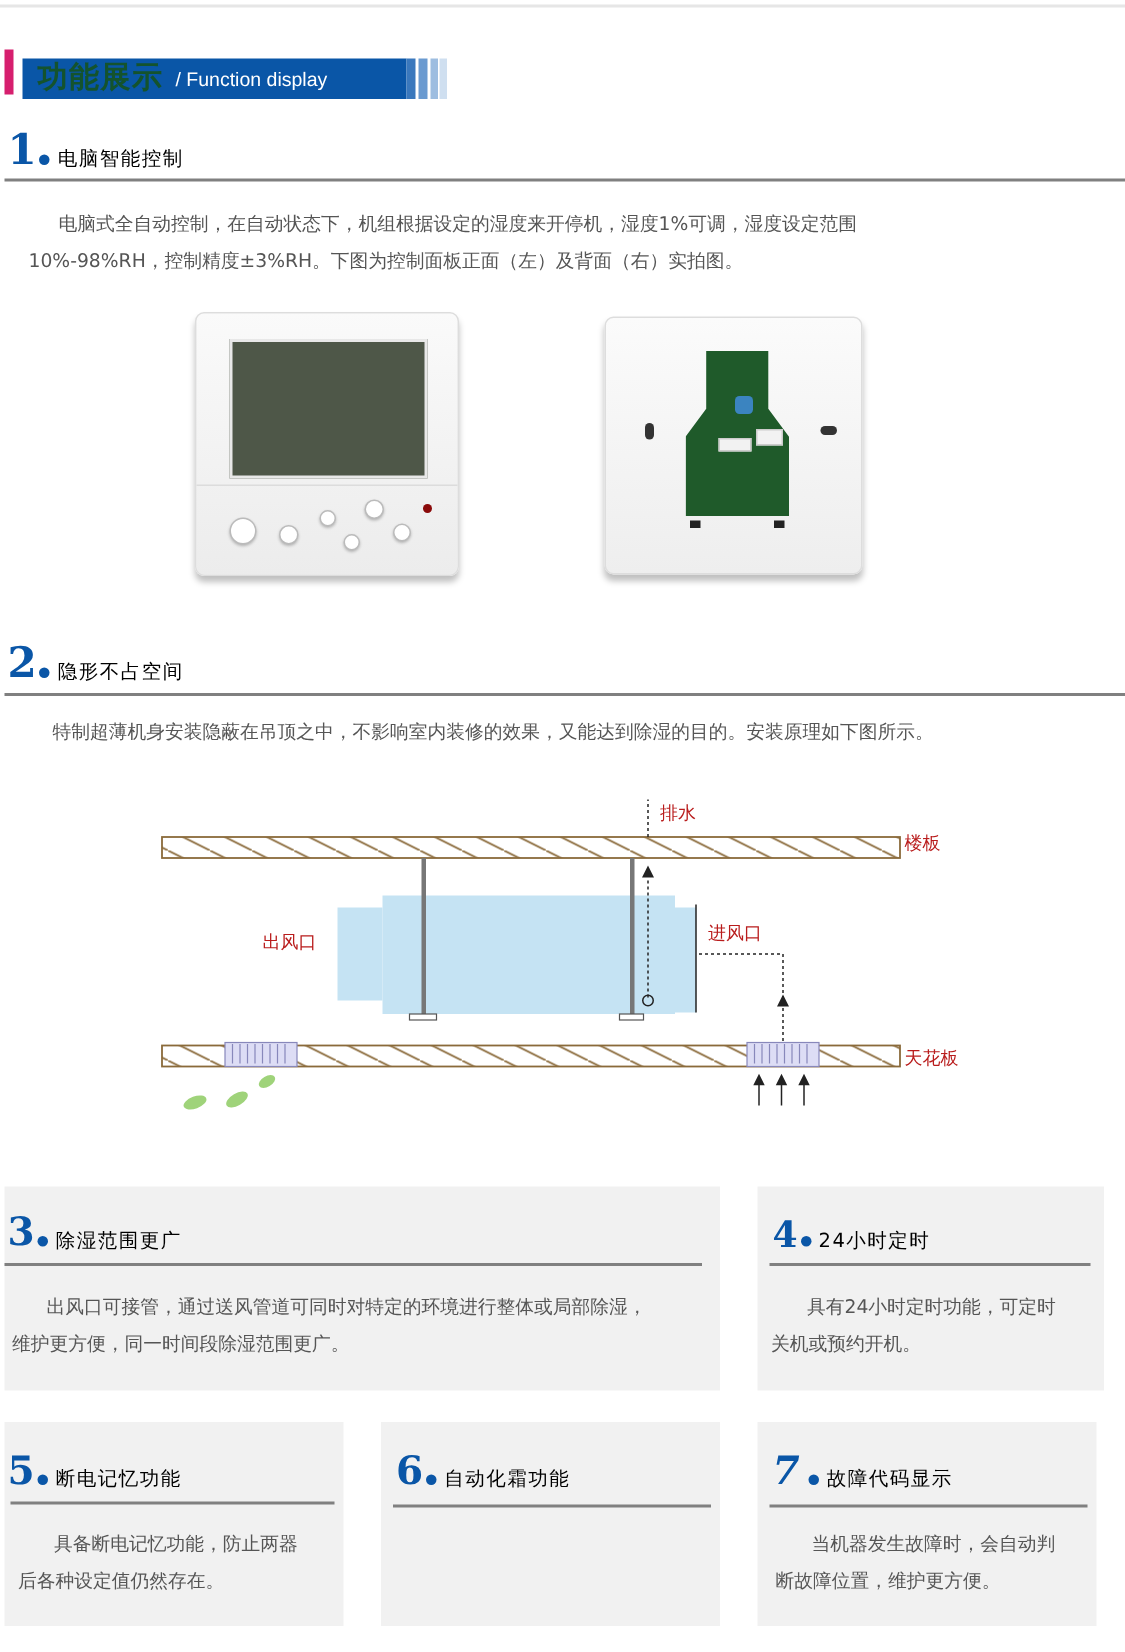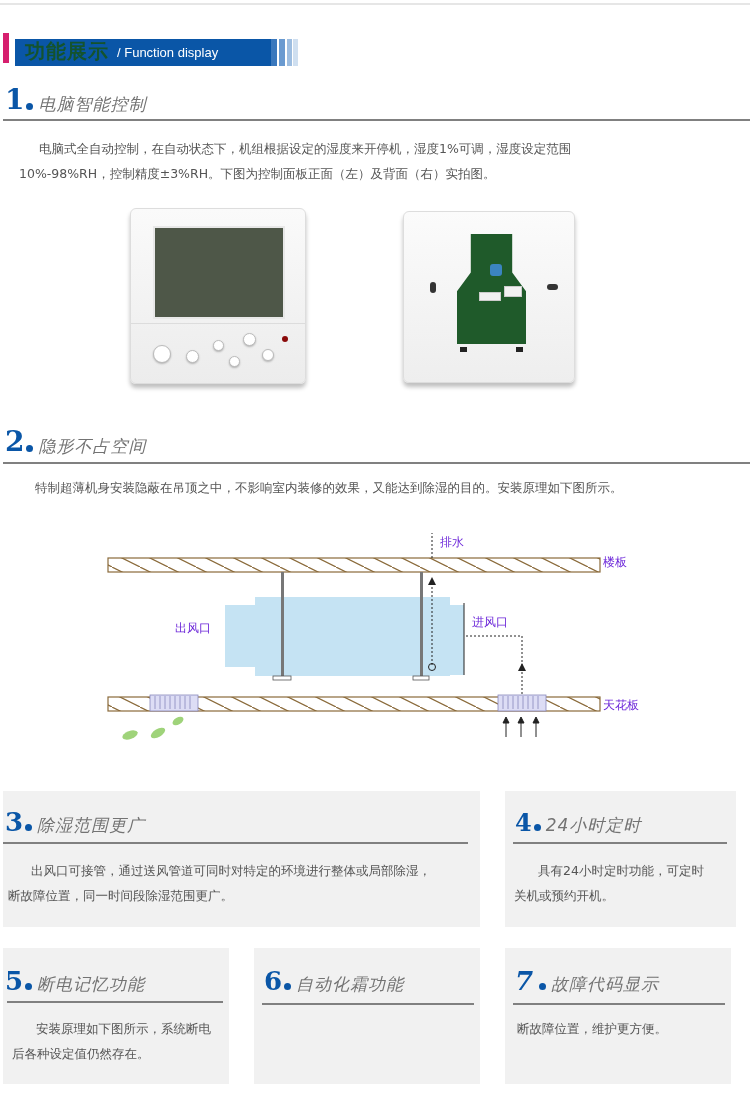--- a/index.html
+++ b/index.html
@@ -13,21 +13,21 @@
   .banner .pink { position: absolute; left: 0; top: 0; width: 6px; height: 30px; background: #d61f6e; }
   .banner .bar { position: absolute; left: 12px; top: 6px; height: 27px; width: 256px; background: #0a56a7; }
   .banner .fade { position: absolute; top: 6px; height: 27px; }
   .banner .title { position: absolute; left: 22px; top: 5px; color: #14532d; font-size: 20px; font-weight: bold; letter-spacing: 1px; white-space: nowrap; }
   .banner .sub { position: absolute; left: 114px; top: 12px; color: #fff; font-size: 13px; white-space: nowrap; font-family: "Liberation Sans", sans-serif; }
 
   
   .sec-head { position: absolute; display: flex; align-items: flex-end; color: #0a56a7; }
   .sec-num { font-family: "DejaVu Serif", "Liberation Serif", serif; font-weight: bold; color: #0a56a7; line-height: 1; }
   .sec-dot { width: 7px; height: 7px; border-radius: 50%; background: #0a56a7; margin: 0 5px 4px 2px; }
-  .sec-title { font-size: 17px; color: #737373; line-height: 1.1; letter-spacing: 1px; font-style: italic; }
+  .sec-title { font-size: 13px; color: #000000; line-height: 1.1; letter-spacing: 1px; }
   .rule { position: absolute; height: 2px; background: #808080; }
 
   .para { position: absolute; font-size: 12.5px; color: #555; line-height: 25px; }
 
   
   .panel { position: absolute; background: #f1f1f1; }
 
   
   .photo { position: absolute; }
   .front { left: 130px; top: 208px; width: 176px; height: 176px; background: linear-gradient(#fafafa, #ececec); border-radius: 6px; box-shadow: 0 4px 4px rgba(0,0,0,0.25); border: 1px solid #ddd; }
@@ -38,21 +38,21 @@
 
   .back { left: 403px; top: 211px; width: 172px; height: 172px; background: linear-gradient(#fbfbfb, #eeeeee); border-radius: 6px; box-shadow: 0 4px 4px rgba(0,0,0,0.25); border: 1px solid #ddd; }
   .back .pcb { position: absolute; left: 53px; top: 22px; width: 69px; height: 110px; background: #1f5a2a; clip-path: polygon(20% 0, 80% 0, 80% 35%, 100% 52%, 100% 100%, 0 100%, 0 52%, 20% 35%); }
   .back .conn { position: absolute; background: #f2f2f2; border: 1px solid #ccc; }
   .back .cap { position: absolute; left: 86px; top: 52px; width: 12px; height: 12px; border-radius: 3px; background: #3b84c0; }
   .back .hole { position: absolute; width: 8px; height: 6px; border-radius: 3px; background: #333; }
   .back .slot { position: absolute; width: 7px; height: 5px; background: #222; }
 
   
   .diagram { position: absolute; left: 0; top: 525px; width: 750px; height: 225px; }
-  .dlabel { position: absolute; font-size: 12px; color: #6d28d9; white-space: nowrap; }
+  .dlabel { position: absolute; font-size: 12px; color: #b91c1c; white-space: nowrap; }
 </style>
 </head>
 <body>
 
 <div class="top-rule"></div>
 
 <div class="banner">
   <div class="pink"></div>
   <div class="bar"></div>
   <div class="fade" style="left:268px;width:6px;background:#3a78bd;"></div>
@@ -182,21 +182,21 @@
 
 <div class="panel" style="left:3px;top:791px;width:477px;height:136px;">
   <div class="sec-head" style="left:2px;top:18px;position:absolute;">
     <span class="sec-num" style="font-size:26px;">3</span>
     <span class="sec-dot"></span>
     <span class="sec-title">除湿范围更广</span>
   </div>
   <div class="rule" style="left:0;top:51px;width:465px;"></div>
   <div class="para" style="left:5px;top:67px;width:465px;">
     <div style="text-indent:23px;">出风口可接管，通过送风管道可同时对特定的环境进行整体或局部除湿，</div>
-    <div>断故障位置，同一时间段除湿范围更广。</div>
+    <div>维护更方便，同一时间段除湿范围更广。</div>
   </div>
 </div>
 
 <div class="panel" style="left:505px;top:791px;width:231px;height:136px;">
   <div class="sec-head" style="left:10px;top:20px;position:absolute;">
     <span class="sec-num" style="font-size:24px;">4</span>
     <span class="sec-dot"></span>
     <span class="sec-title">24小时定时</span>
   </div>
   <div class="rule" style="left:8px;top:51px;width:214px;"></div>
@@ -207,21 +207,21 @@
 </div>
 
 <div class="panel" style="left:3px;top:948px;width:226px;height:136px;">
   <div class="sec-head" style="left:2px;top:20px;position:absolute;">
     <span class="sec-num" style="font-size:26px;">5</span>
     <span class="sec-dot"></span>
     <span class="sec-title">断电记忆功能</span>
   </div>
   <div class="rule" style="left:4px;top:53px;width:216px;"></div>
   <div class="para" style="left:9px;top:68px;width:215px;">
-    <div style="text-indent:24px;">安装原理如下图所示，系统断电</div>
+    <div style="text-indent:24px;">具备断电记忆功能，防止两器</div>
     <div>后各种设定值仍然存在。</div>
   </div>
 </div>
 
 <div class="panel" style="left:254px;top:948px;width:226px;height:136px;">
   <div class="sec-head" style="left:10px;top:20px;position:absolute;">
     <span class="sec-num" style="font-size:26px;">6</span>
     <span class="sec-dot"></span>
     <span class="sec-title">自动化霜功能</span>
   </div>
@@ -231,15 +231,16 @@
 </div>
 
 <div class="panel" style="left:505px;top:948px;width:226px;height:136px;">
   <div class="sec-head" style="left:10px;top:20px;position:absolute;">
     <span class="sec-num" style="font-size:26px;font-style:italic;">7</span>
     <span class="sec-dot" style="margin-left:6px;"></span>
     <span class="sec-title">故障代码显示</span>
   </div>
   <div class="rule" style="left:8px;top:55px;width:212px;"></div>
   <div class="para" style="left:12px;top:68px;width:214px;">
+    <div style="text-indent:24px;">当机器发生故障时，会自动判</div>
     <div>断故障位置，维护更方便。</div>
   </div>
 </div>
 
 </body></html>

